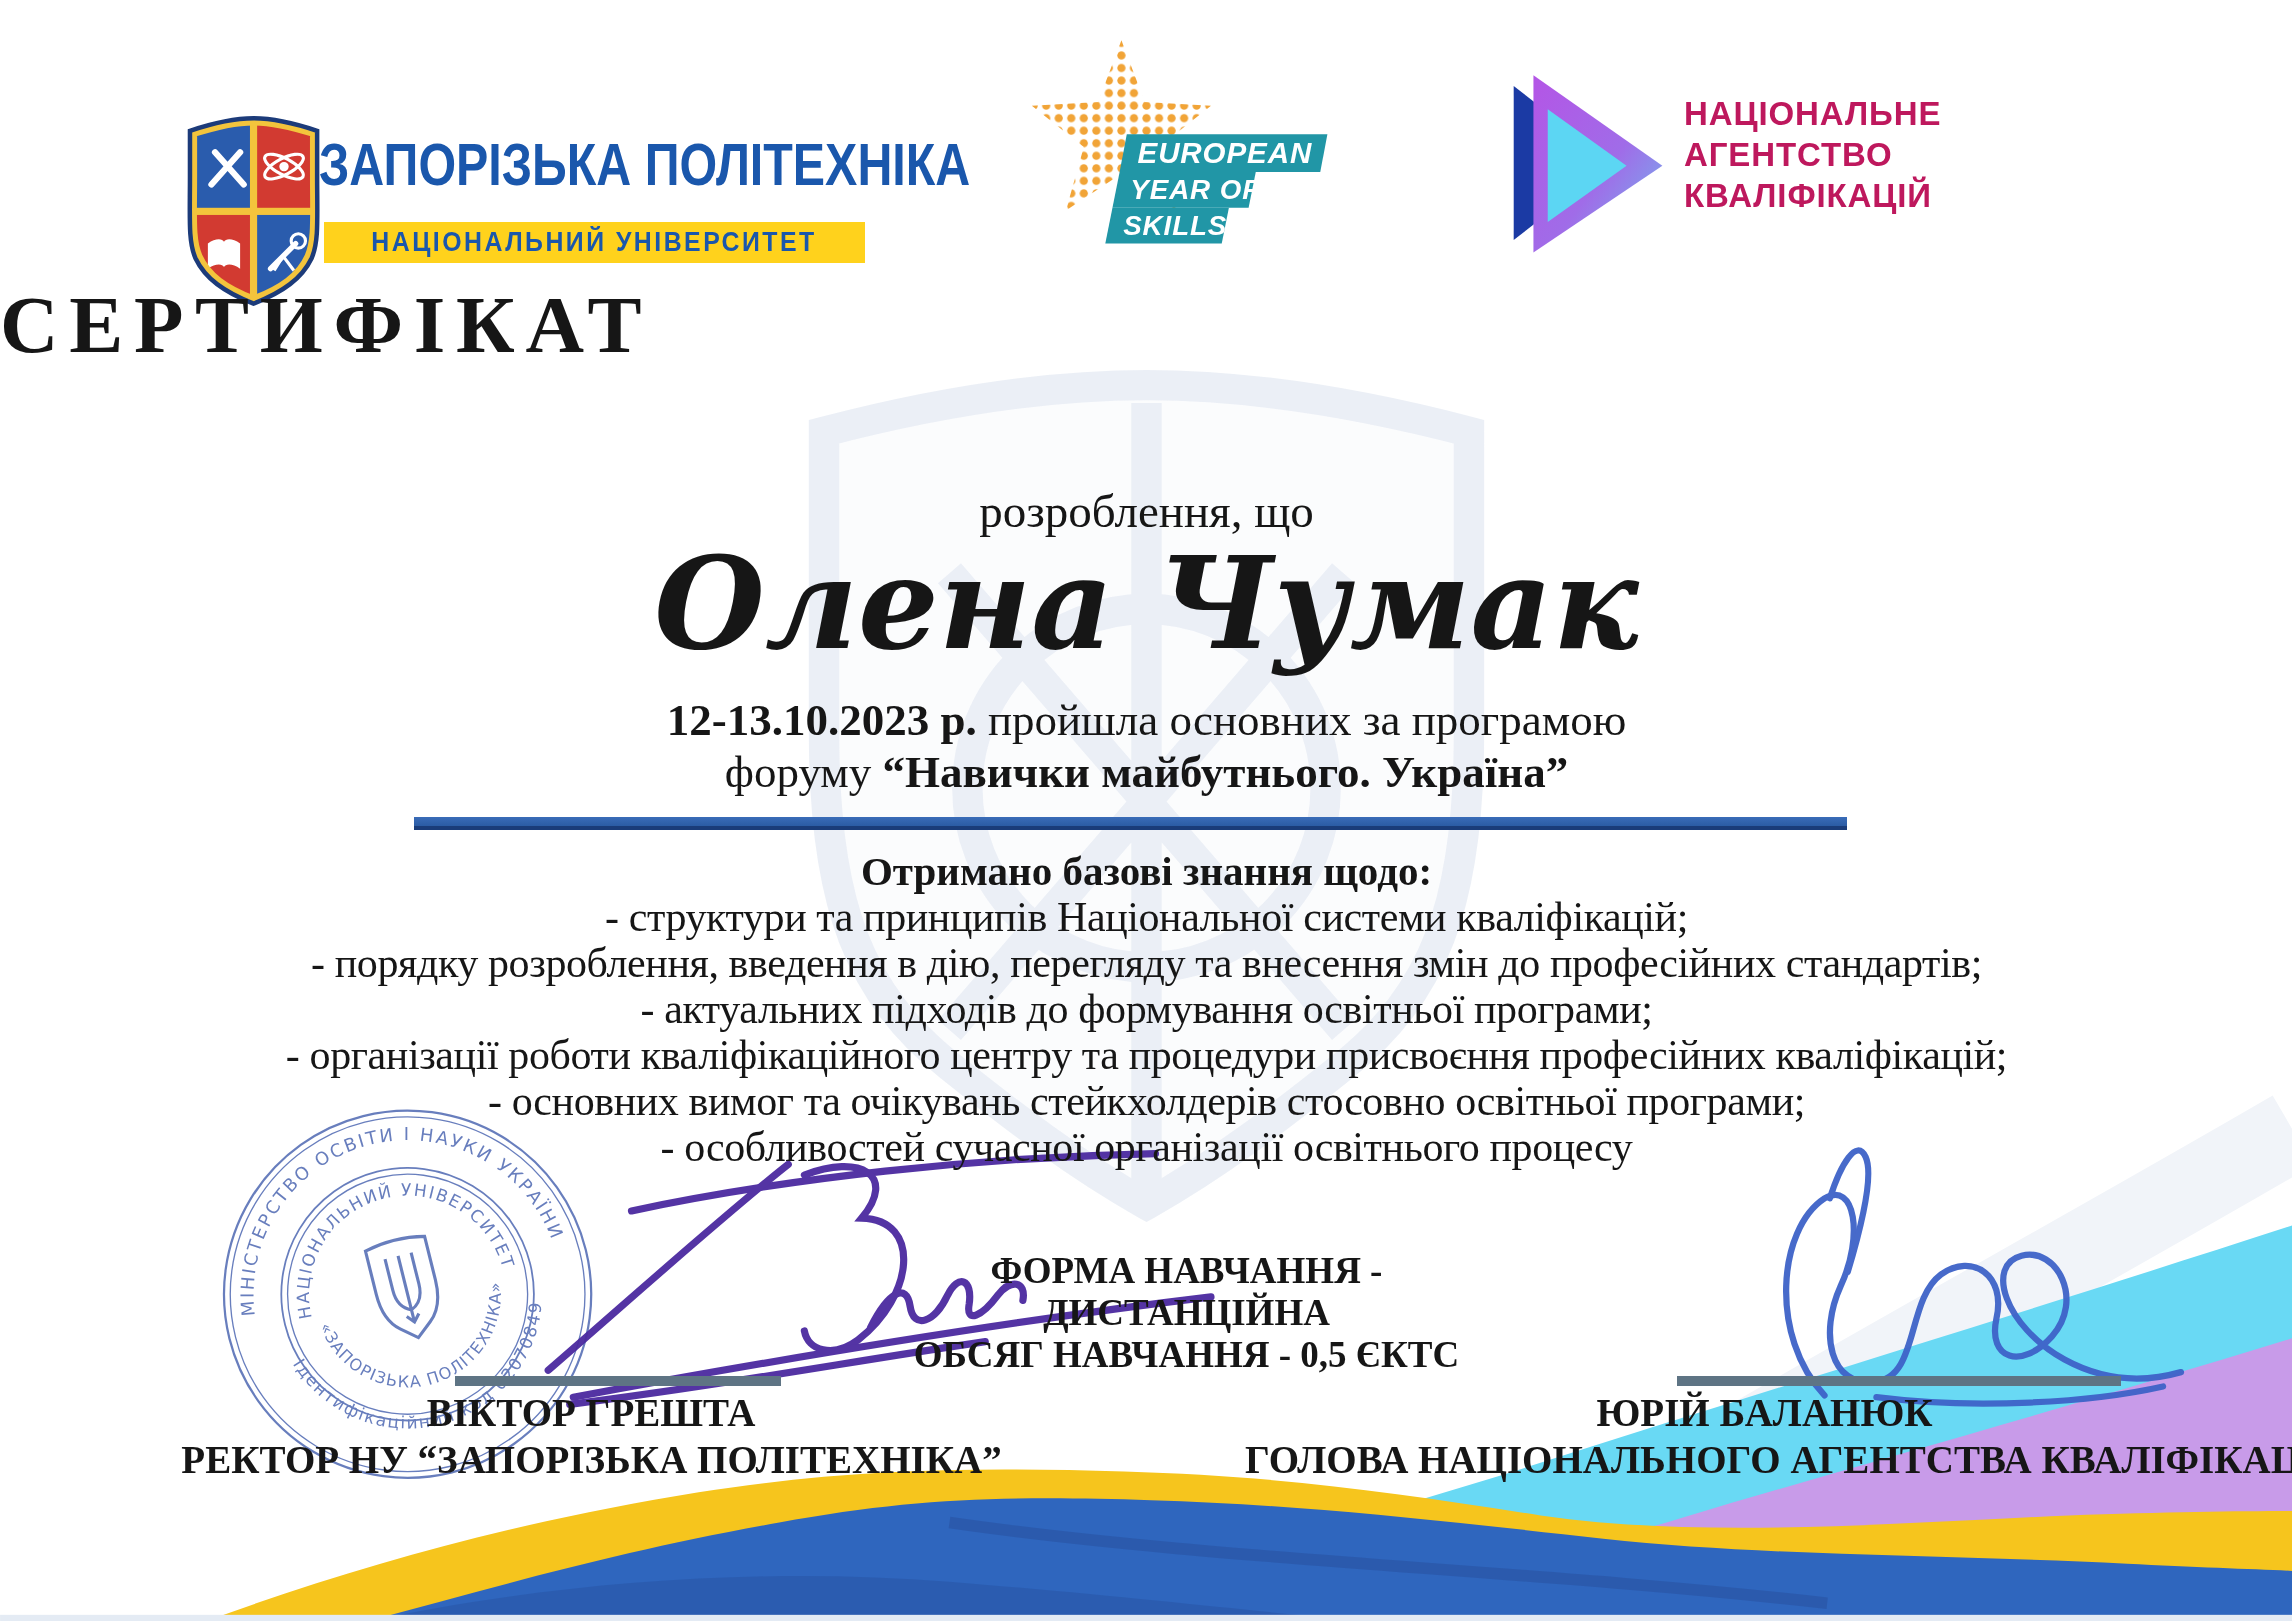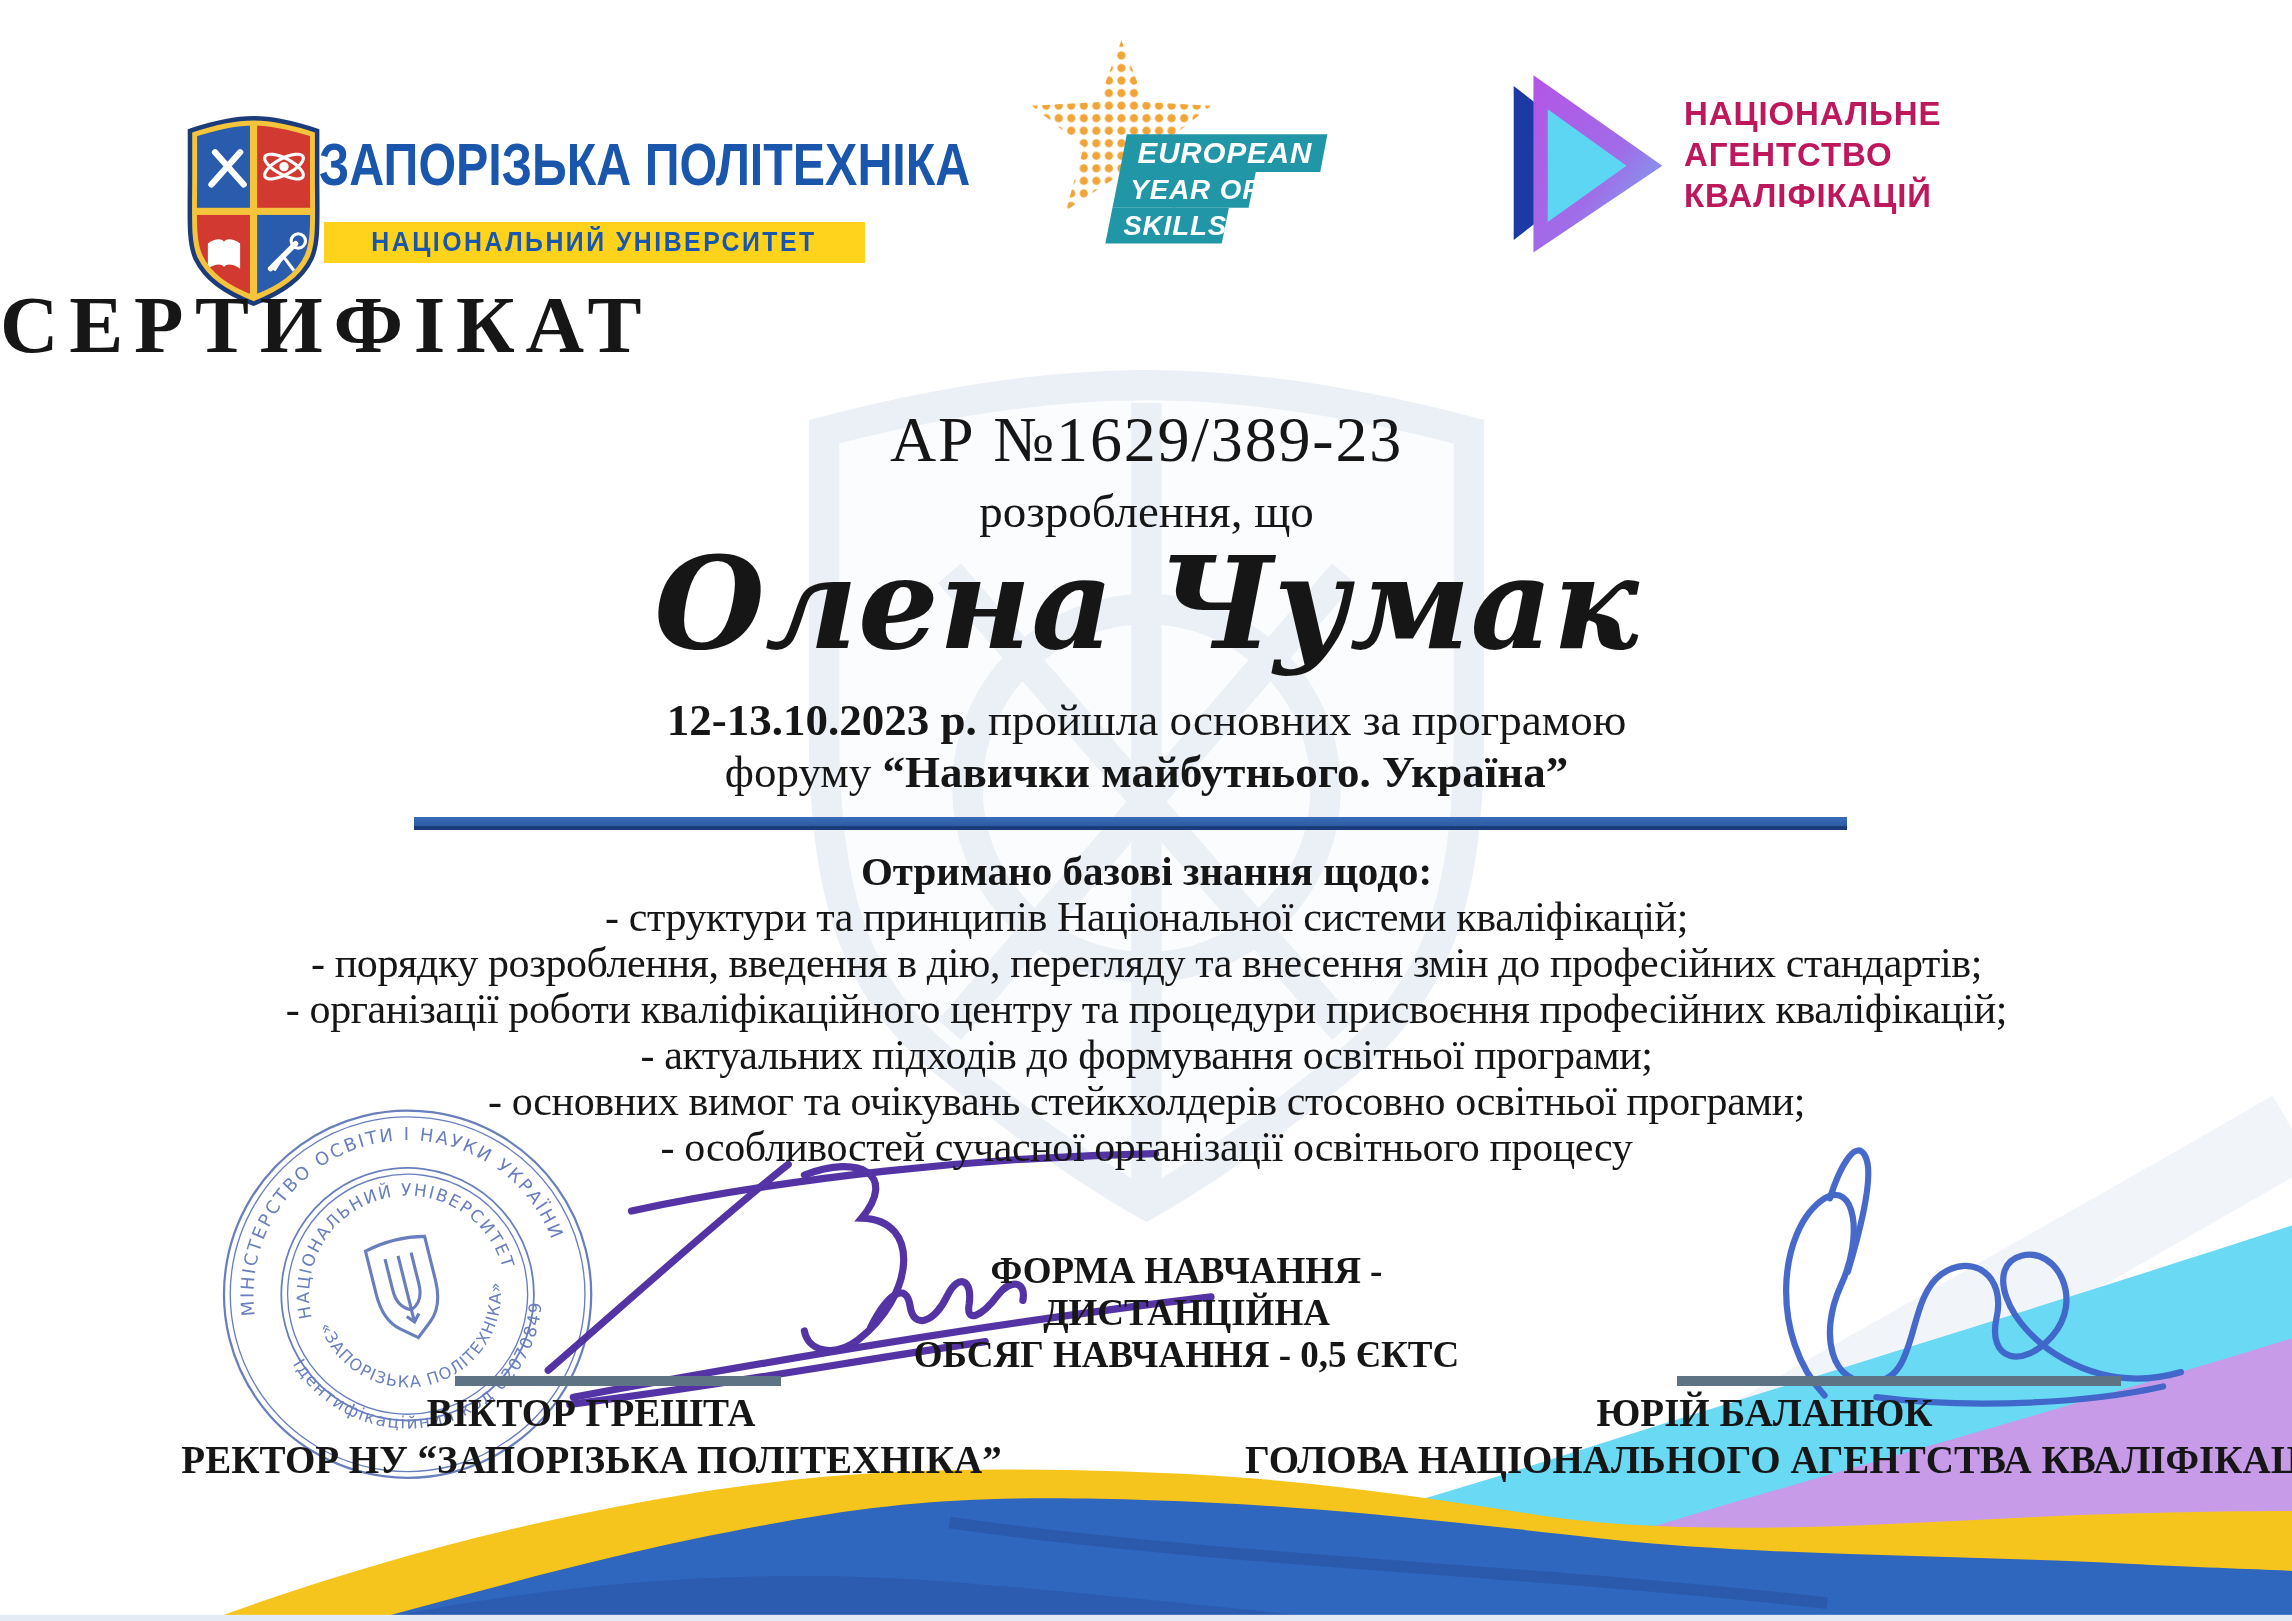--- a/index.html
+++ b/index.html
@@ -189,36 +189,35 @@
       <span>НАЦІОНАЛЬНИЙ УНІВЕРСИТЕТ</span>
     </div>
 
     <div class="nqa-text">
       <div>НАЦІОНАЛЬНЕ</div>
       <div>АГЕНТСТВО</div>
       <div>КВАЛІФІКАЦІЙ</div>
     </div>
 
     <div class="cert-title">СЕРТИФІКАТ</div>
-    <div class="cert-number">АР №1629/389-23</div>
     <div class="confirm">розроблення, що</div>
     <div class="recipient">Олена Чумак</div>
 
     <div class="dateline"><span class="bold">12-13.10.2023 р.</span><span> пройшла основних за програмою</span></div>
 
     <div class="forumline"><span>форуму </span><span class="bold">“Навички майбутнього. Україна”</span></div>
 
     <div class="divider"></div>
 
     <div class="k-title">Отримано базові знання щодо:</div>
     <div class="k-items">
       <div>- структури та принципів Національної системи кваліфікацій;</div>
       <div>- порядку розроблення, введення в дію, перегляду та внесення змін до професійних стандартів;</div>
+      <div>- актуальних підходів до формування освітньої програми;</div>
       <div>- організації роботи кваліфікаційного центру та процедури присвоєння професійних кваліфікацій;</div>
-      <div>- актуальних підходів до формування освітньої програми;</div>
       <div>- основних вимог та очікувань стейкхолдерів стосовно освітньої програми;</div>
       <div>- особливостей сучасної організації освітнього процесу</div>
     </div>
 
     <div class="study">
       <div>ФОРМА НАВЧАННЯ - ДИСТАНЦІЙНА</div>
       <div>ОБСЯГ НАВЧАННЯ - 0,5 ЄКТС</div>
     </div>
 
     <div class="sig-bar left"></div>

